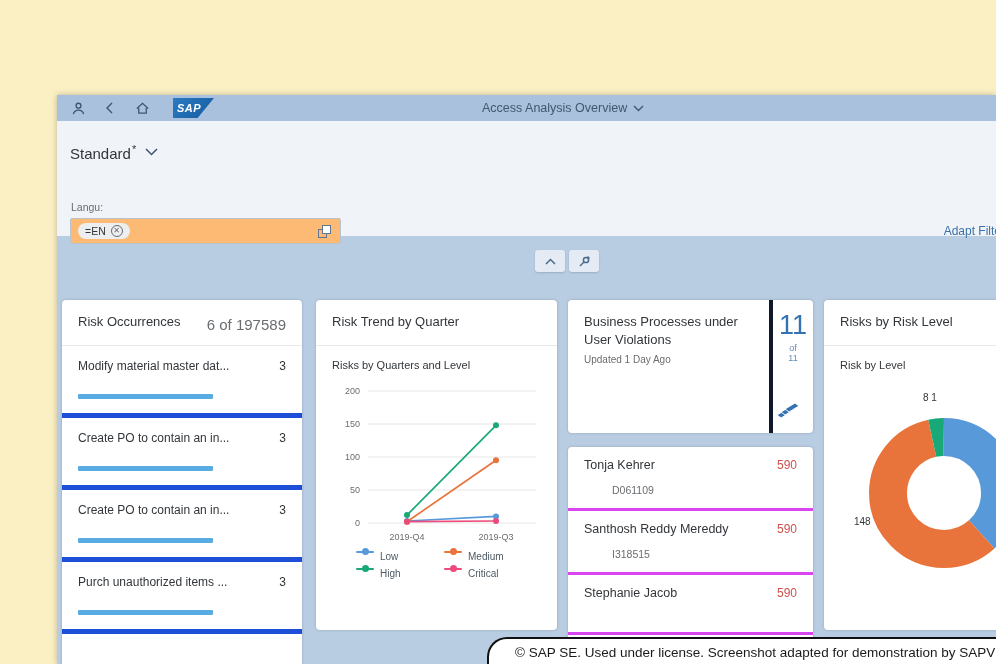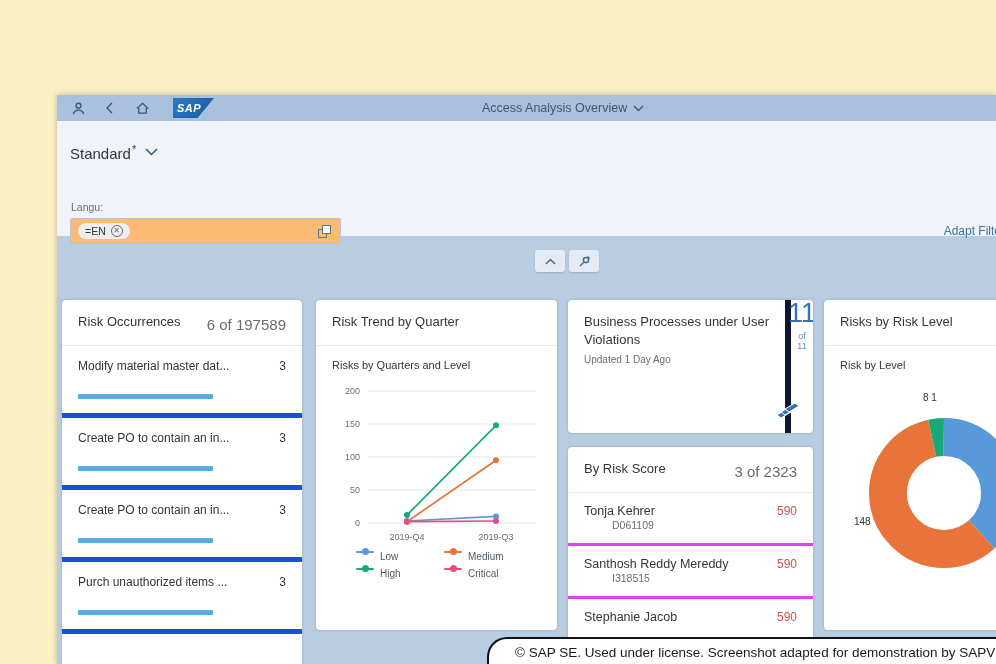--- a/index.html
+++ b/index.html
@@ -81,32 +81,32 @@
   .tl-item { display:flex; align-items:flex-start; width:88px; margin-bottom:6px; }
   .lmark { position:relative; width:18px; height:2px; border-radius:1px; margin-right:6px; }
   .ldot { position:absolute; left:5.5px; top:-2.5px; width:7px; height:7px; border-radius:50%; }
   .tl-label { font-size:10px; color:#4E5A64; }
 
   
   .bp-body { display:flex; height:100%; }
   .bp-left { flex:1; padding:13px 10px 0 16px; }
   .bp-title { font-size:13px; color:#32363A; line-height:1.35; }
   .bp-updated { font-size:10px; color:#6A6D70; margin-top:6px; }
-  .bp-right { width:28px; border-left:6px solid #0f172a; display:flex; flex-direction:column;
-    align-items:center; padding-top:0; position:relative; }
+  .bp-right { width:44px; border-left:4px solid #0f172a; display:flex; flex-direction:column;
+    align-items:center; padding-top:12px; position:relative; }
   .kpi-num { font-size:27px; color:#3373B2; font-weight:400; line-height:1; }
   .kpi-of { font-size:9px; color:#628BB8; margin-top:4px; }
   .kpi-total { font-size:9px; color:#628BB8; }
   .bp-icon { position:absolute; bottom:10px; right:12px; }
 
   
   .score-row { padding:11px 16px 12px; border-bottom:3px solid #d946ef;
     display:flex; justify-content:space-between; cursor:pointer; }
   .score-name { font-size:12.5px; color:#32363A; }
-  .score-id { font-size:10.5px; color:#6A6D70; margin-top:1px; min-height:8px;padding-left:28px; }
+  .score-id { font-size:10.5px; color:#6A6D70; margin-top:12px; min-height:8px;padding-left:28px; }
   .score-val { font-size:12px; color:#D0504E; }
 
   
   .donut-wrap { position:relative; }
 
   
   .caption-pill { position:absolute; left:487px; top:637px; width:520px; height:40px;
     background:#fff; border-top:2px solid #111; border-left:2px solid #111;
     border-radius:20px 0 0 0; z-index:50; display:flex; align-items:flex-start;
     padding:6px 0 0 26px; }
@@ -303,24 +303,20 @@
             <path d="M2 16 L12 10 L16 13 L6 19 Z"></path>
             <path d="M6 13 L16 7 L20 10 L10 16 Z"></path>
             <path d="M10 10 L20 4 L24 7 L14 13 Z"></path>
           </g>
         </svg>
       </div>
     </div>
   </div>
 
   <div class="card" id="card-risk-score">
-    <div class="card-head">
-      <span class="card-title">By Risk Score</span>
-      <span class="card-counter">3 of 2323</span>
-    </div>
     <div>
 
         <div class="score-row">
           <div>
             <div class="score-name">Tonja Kehrer</div>
             <div class="score-id">D061109</div>
           </div>
           <div class="score-val">590</div>
         </div>
 

